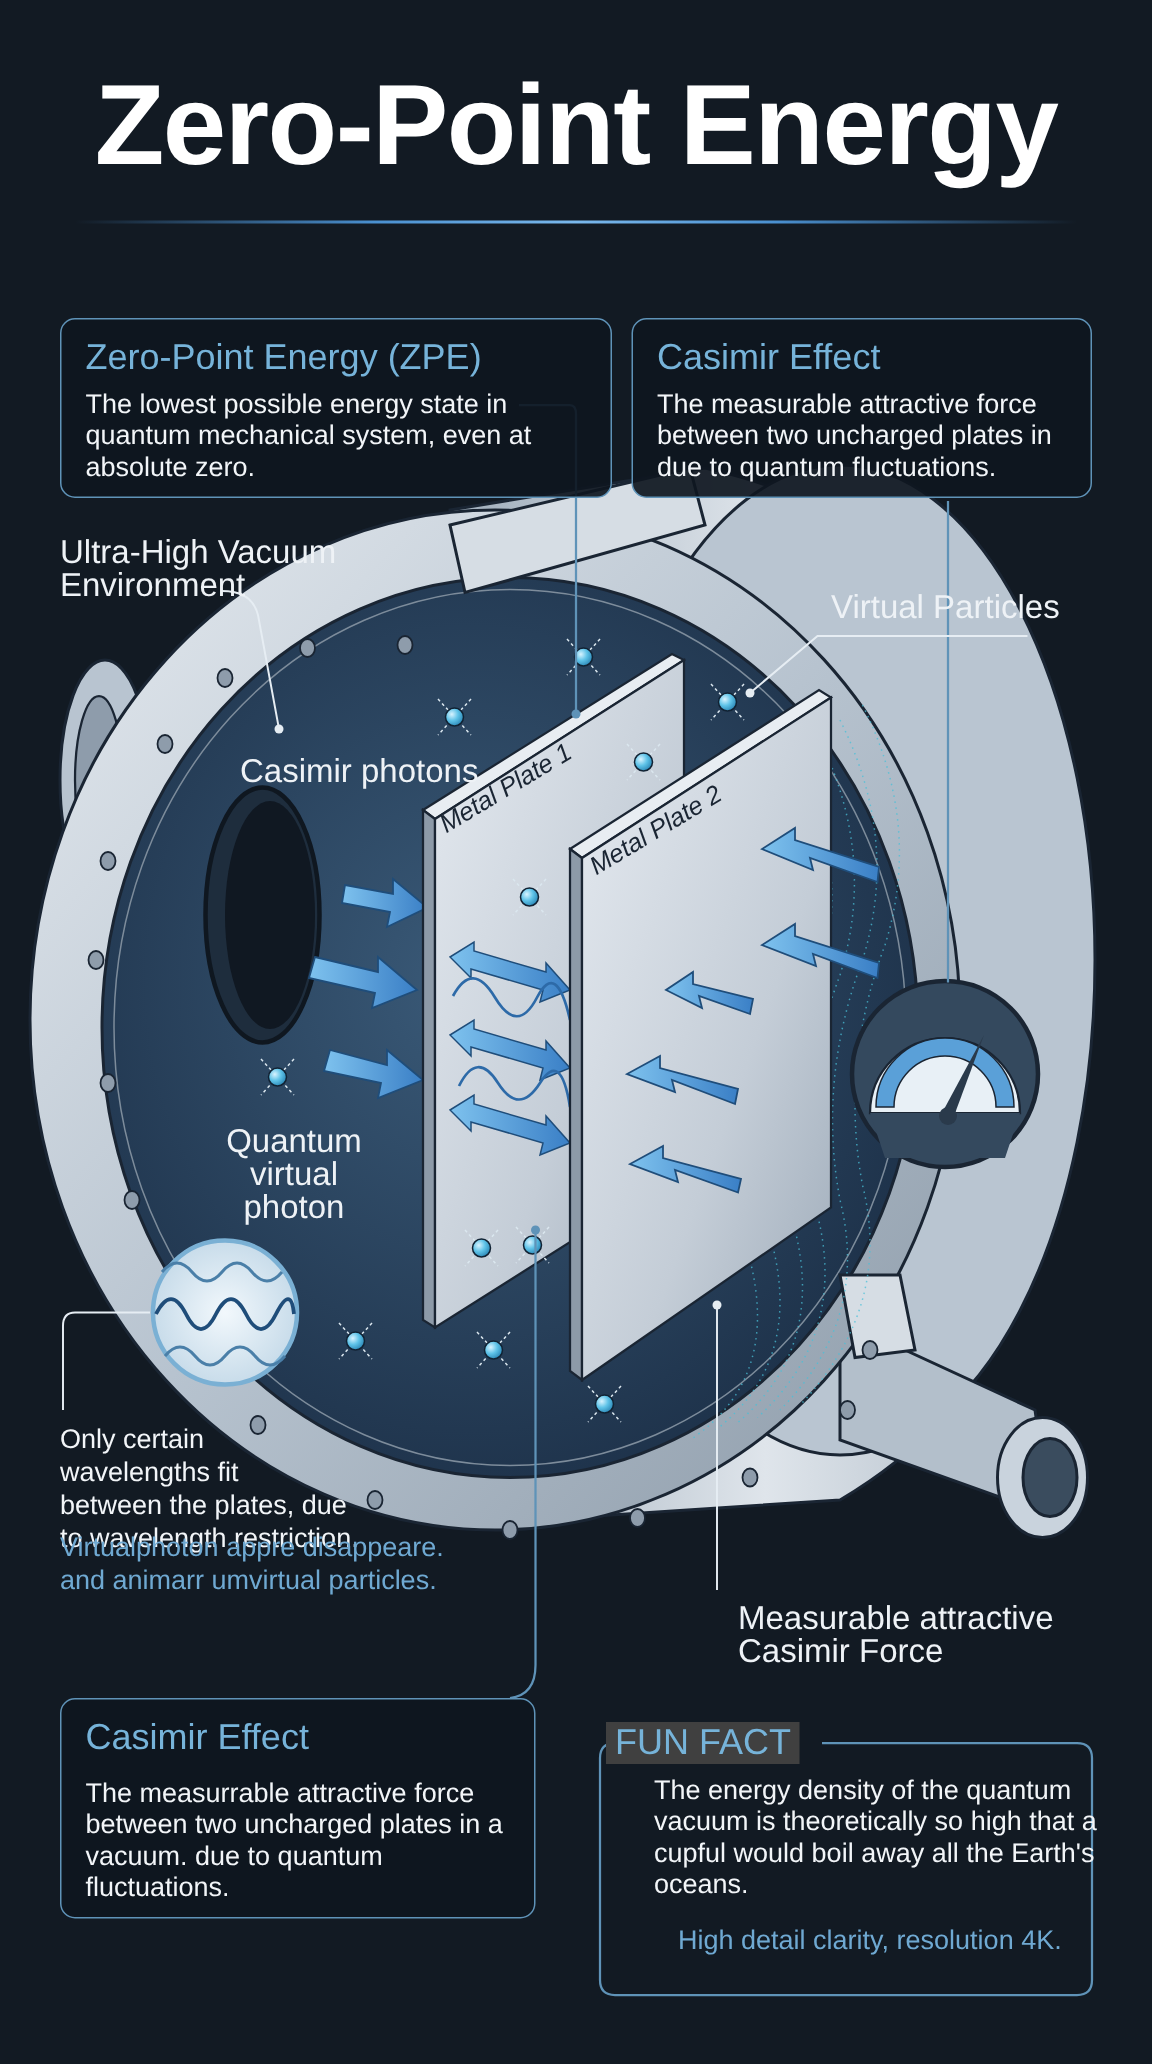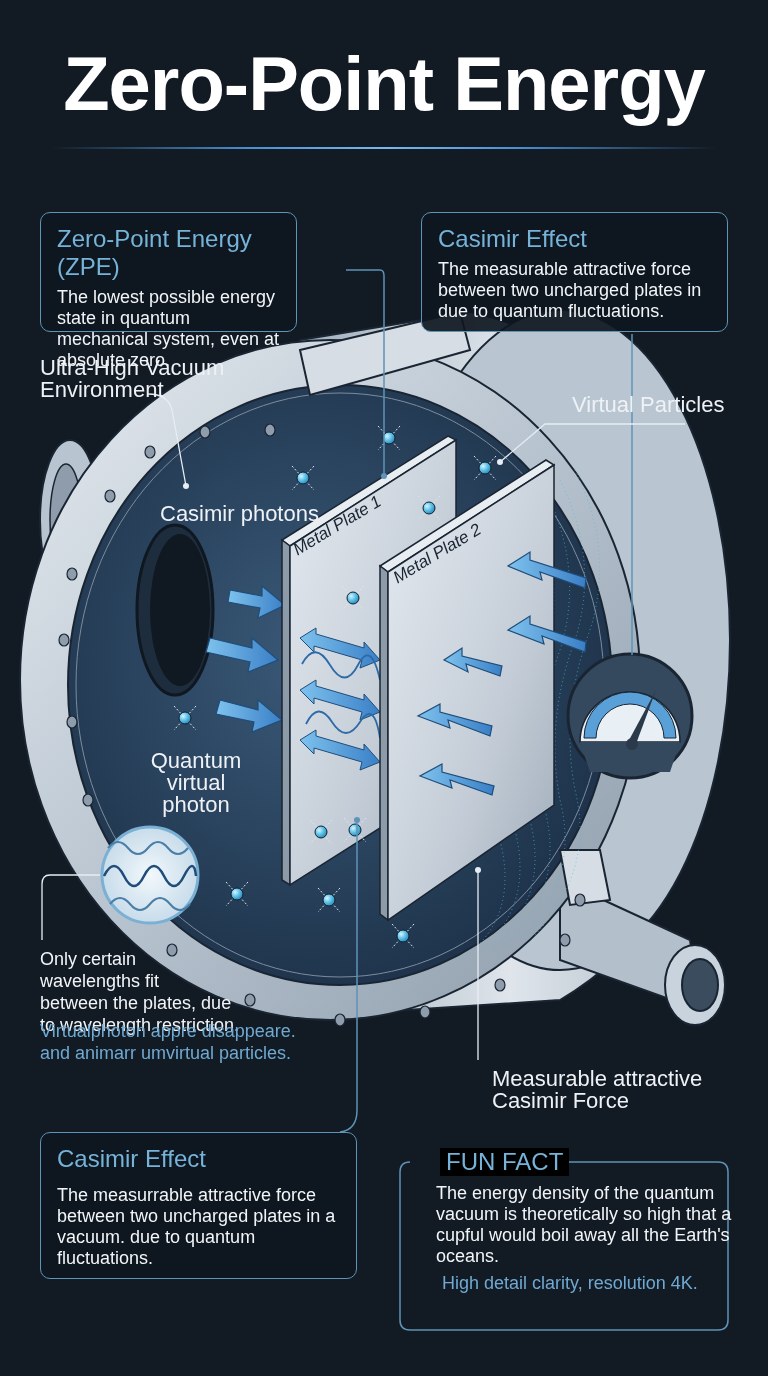--- a/index.html
+++ b/index.html
@@ -28,22 +28,22 @@
     margin: 0; font-weight: normal; color: #76b3d9; font-size: 24px; line-height: 28px;
   }
   .card p { margin: 0; font-size: 18px; line-height: 21px; color: #f2f5f8; }
   .label {
     position: absolute; font-size: 22px; line-height: 22px; color: #eef2f6;
     white-space: pre-line;
   }
   .note { position: absolute; font-size: 18px; line-height: 22px; white-space: pre-line; }
   .note.accent { color: #6fa9d2; }
   .funfact-title {
-    position: absolute; left: 440px; top: 1148px; font-size: 24px; color: #76b3d9;
-    background: #000000; padding: 0 6px; line-height: 28px;
+    position: absolute; left: 404px; top: 1148px; font-size: 24px; color: #76b3d9;
+    background: #404040; padding: 0 6px; line-height: 28px;
   }
   .plate-label {
     position: absolute; font-style: italic; font-size: 17px; color: #1a2533;
     transform-origin: left bottom; white-space: nowrap;
   }
 </style>
 </head>
 <body>
 
 <h1 class="title">Zero-Point Energy</h1>
@@ -232,48 +232,48 @@
   </g>
   <circle cx="384" cy="476" r="3" fill="#5f93b8"></circle>
   <circle cx="357" cy="820" r="3" fill="#5f93b8"></circle>
 
   <path d="M410 1162 Q400 1162 400 1172 L400 1320 Q400 1330 410 1330 L718 1330 Q728 1330 728 1320 L728 1172 Q728 1162 718 1162 L548 1162" fill="none" stroke="#5f93b8" stroke-width="1.5"></path>
 </svg>
 
 <div class="plate-label" style="left:300px; top:540px; transform: rotate(-31deg);">Metal Plate 1</div>
 <div class="plate-label" style="left:400px; top:568px; transform: rotate(-31deg);">Metal Plate 2</div>
 
-<div class="card" style="left:40px; top:212px; width:257px; height:120px; padding:12px 16px;">
+<div class="card" style="left:40px; top:212px; width:368px; height:120px; padding:12px 16px;">
   <h2>Zero-Point Energy (ZPE)</h2>
   <p style="margin-top:6px;">The lowest possible energy state in quantum mechanical system, even at absolute zero.</p>
 </div>
 
 <div class="card" style="left:421px; top:212px; width:307px; height:120px; padding:12px 16px;">
   <h2>Casimir Effect</h2>
   <p style="margin-top:6px;">The measurable attractive force between two uncharged plates in due to quantum fluctuations.</p>
 </div>
 
 <div class="label" style="left:40px; top:357px;">Ultra-High Vacuum
 Environment</div>
 <div class="label" style="left:160px; top:503px;">Casimir photons</div>
-<div class="label" style="left:572px; top:394px;">Virtual Particles</div>
+<div class="label" style="left:554px; top:394px;">Virtual Particles</div>
 <div class="label" style="left:136px; top:750px; text-align:center; width:120px;">Quantum
 virtual photon</div>
 <div class="label" style="left:492px; top:1068px;">Measurable attractive
 Casimir Force</div>
 
 <div class="note" style="left:40px; top:948px;">Only certain
 wavelengths fit
 between the plates, due
 to wavelength restriction.</div>
 <div class="note accent" style="left:40px; top:1020px;">Virtualphoton appre disappeare.
 and animarr umvirtual particles.</div>
 
 <div class="card" style="left:40px; top:1132px; width:317px; height:147px; padding:12px 16px;">
   <h2>Casimir Effect</h2>
   <p style="margin-top:12px;">The measurrable attractive force between two uncharged plates in a vacuum. due to quantum fluctuations.</p>
 </div>
 
 <div class="funfact-title">FUN FACT</div>
 <div style="position:absolute; left:436px; top:1183px; width:300px;">
   <p style="margin:0; font-size:18px; line-height:21px; color:#f2f5f8;">The energy density of the quantum vacuum is theoretically so high that a cupful would boil away all the Earth's oceans.</p>
-  <p style="margin:6px; font-size:18px; line-height:21px; color:#6fa9d2;">High detail clarity, resolution 4K.</p>
+  <p style="margin:16px; font-size:18px; line-height:21px; color:#6fa9d2;">High detail clarity, resolution 4K.</p>
 </div>
 
 </body></html>

